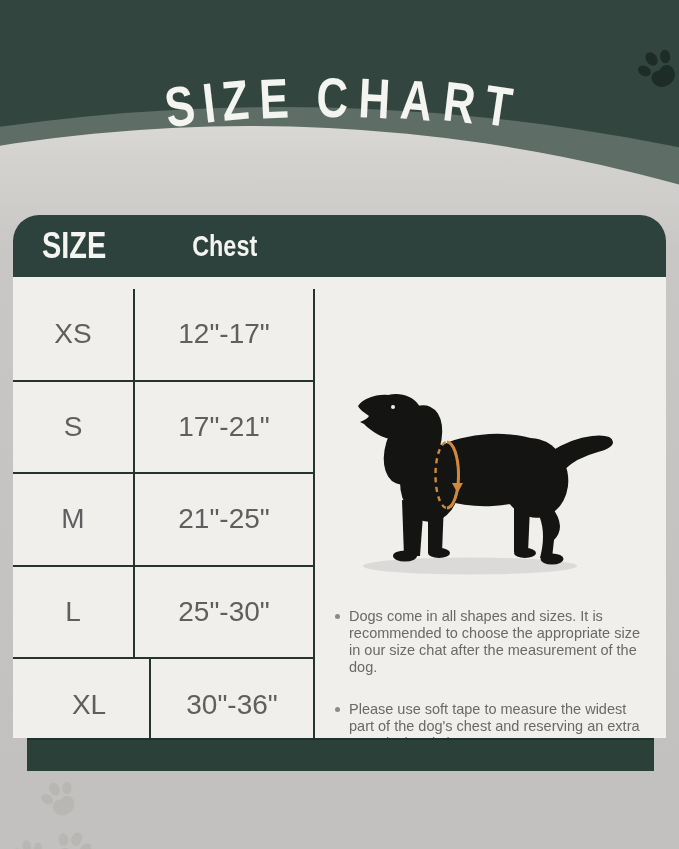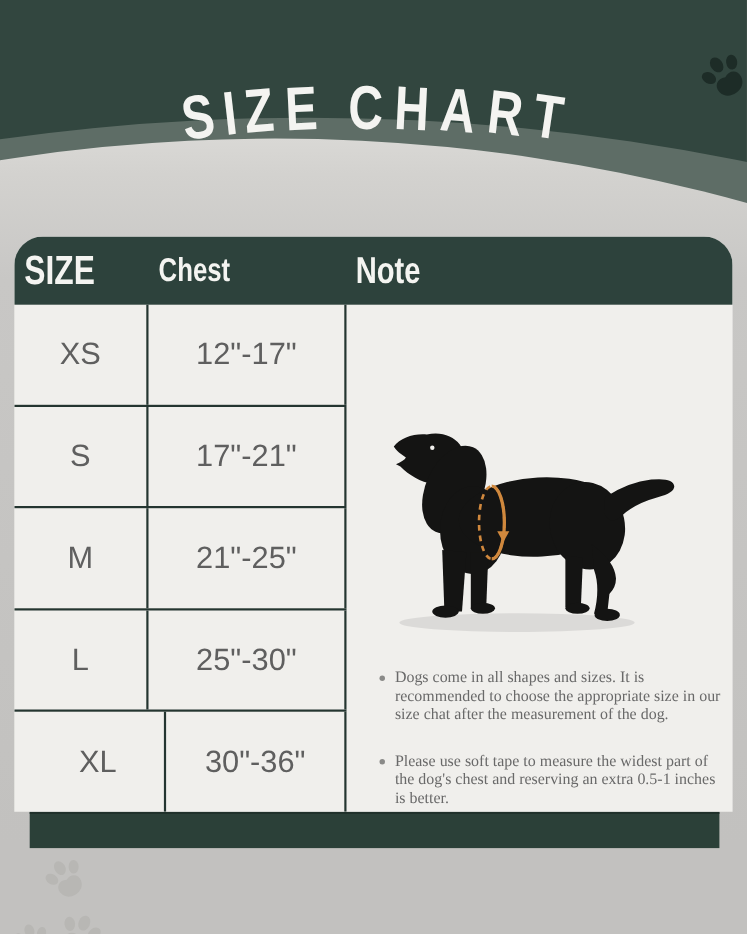--- a/index.html
+++ b/index.html
@@ -23,36 +23,36 @@
   .paw-topright{left:608px;top:40px;width:40px;height:44px;transform:rotate(-35deg) scale(1.05);z-index:1;}
   .paw-b1{left:13px;top:768px;width:40px;height:44px;transform:rotate(-30deg) scale(0.95);z-index:4;}
   .paw-b2{left:42px;top:800px;width:40px;height:44px;transform:rotate(22deg) scale(1.0);z-index:4;}
   .paw-b3{left:-12px;top:820px;width:40px;height:44px;transform:rotate(-15deg) scale(0.85);z-index:4;}
   .paw-br{left:648px;top:824px;width:40px;height:44px;transform:rotate(-40deg) scale(2.9);z-index:4;}
   
   .card{position:absolute;left:13px;top:215px;width:653px;height:523px;
     background:var(--cardBg);border-radius:26px 26px 0 0;overflow:hidden;z-index:5;}
   .thead{display:flex;height:62px;background:var(--tableHeaderGreen);
     color:var(--titleText);font-weight:700;}
-  .th{display:flex;align-items:center;justify-content:flex-start;}
+  .th{display:flex;align-items:center;justify-content:center;}
   .th span{display:inline-block;transform:scaleX(0.78);}
   .th-size{width:122px;font-size:37px;}
   .th-chest{width:180px;font-size:30px;}
   .th-note{flex:1;font-size:34px;}
   .tbody{position:relative;height:461px;}
-  .rows{position:absolute;left:0;top:0;width:302px;height:100%;display:flex;flex-direction:column;}
+  .rows{position:absolute;left:0;top:12px;width:302px;height:100%;display:flex;flex-direction:column;}
   .trow{flex:1;display:flex;border-bottom:2px solid var(--gridLine);}
   .trow:last-child{border-bottom:none;padding-left:16px;}
   .tcell{display:flex;align-items:center;justify-content:center;font-size:28px;color:var(--cellText);box-sizing:border-box;}
   .csize{width:122px;border-right:2px solid var(--gridLine);}
   .cchest{flex:1;border-right:2px solid var(--gridLine);}
   .notecol{position:absolute;left:302px;top:0;width:351px;height:100%;}
   .dog{position:absolute;left:41px;top:113px;}
-  .notes{position:absolute;left:30px;top:331px;width:310px;margin:0;padding:0;list-style:none;
-    color:var(--noteText);font-size:14.5px;line-height:17px;font-family:Liberation Serif, serif;}
+  .notes{position:absolute;left:20px;top:331px;width:310px;margin:0;padding:0;list-style:none;
+    color:var(--noteText);font-size:14.5px;line-height:17px;}
   .notes li{display:flex;margin-bottom:25px;}
   .bullet{width:5px;height:5px;border-radius:50%;background:#8a8a88;margin:6px 9px 0 0;flex:none;}
   .pedestal{position:absolute;left:27px;top:738px;width:627px;height:33px;box-sizing:border-box;
     background:var(--pedestalGreen);border-top:2px solid var(--pedestalEdge);z-index:4;}
   
   .fill-header-paw{fill:var(--headerPawDark);}
   .fill-corner-paw{fill:var(--cornerPawDark);}
   .fill-faded-paw{fill:var(--fadedPaw);}
   .dog-fill{fill:var(--dogBlack);}
   .dog-shadow{fill:var(--dogShadow);}
@@ -88,23 +88,20 @@
 
   <h1 class="title"><span style="transform: translateY(8.5px) rotate(-8.5deg) scaleX(0.78);">S</span><span style="transform: translateY(5.1px) rotate(-6.6deg) scaleX(0.78);">I</span><span style="transform: translateY(2.6px) rotate(-4.8deg) scaleX(0.78);">Z</span><span style="transform: translateY(0.9px) rotate(-2.8deg) scaleX(0.78);">E</span><span style="transform: translateY(0.1px) rotate(-0.9deg) scaleX(0.78);">&nbsp;</span><span style="transform: translateY(0.1px) rotate(0.9deg) scaleX(0.78);">C</span><span style="transform: translateY(0.9px) rotate(2.8deg) scaleX(0.78);">H</span><span style="transform: translateY(2.6px) rotate(4.8deg) scaleX(0.78);">A</span><span style="transform: translateY(5.1px) rotate(6.6deg) scaleX(0.78);">R</span><span style="transform: translateY(8.5px) rotate(8.5deg) scaleX(0.78);">T</span></h1>
 
   <div class="card">
     <div class="thead">
       <div class="th th-size">
           <span>SIZE</span>
         </div>
       <div class="th th-chest">
           <span>Chest</span>
-        </div>
-      <div class="th th-note">
-          <span>Note</span>
         </div>
     </div>
     <div class="tbody">
       <div class="rows">
           <div class="trow">
             <div class="tcell csize">XS</div>
             <div class="tcell cchest">12"-17"</div>
           </div>
           <div class="trow">
             <div class="tcell csize">S</div>

